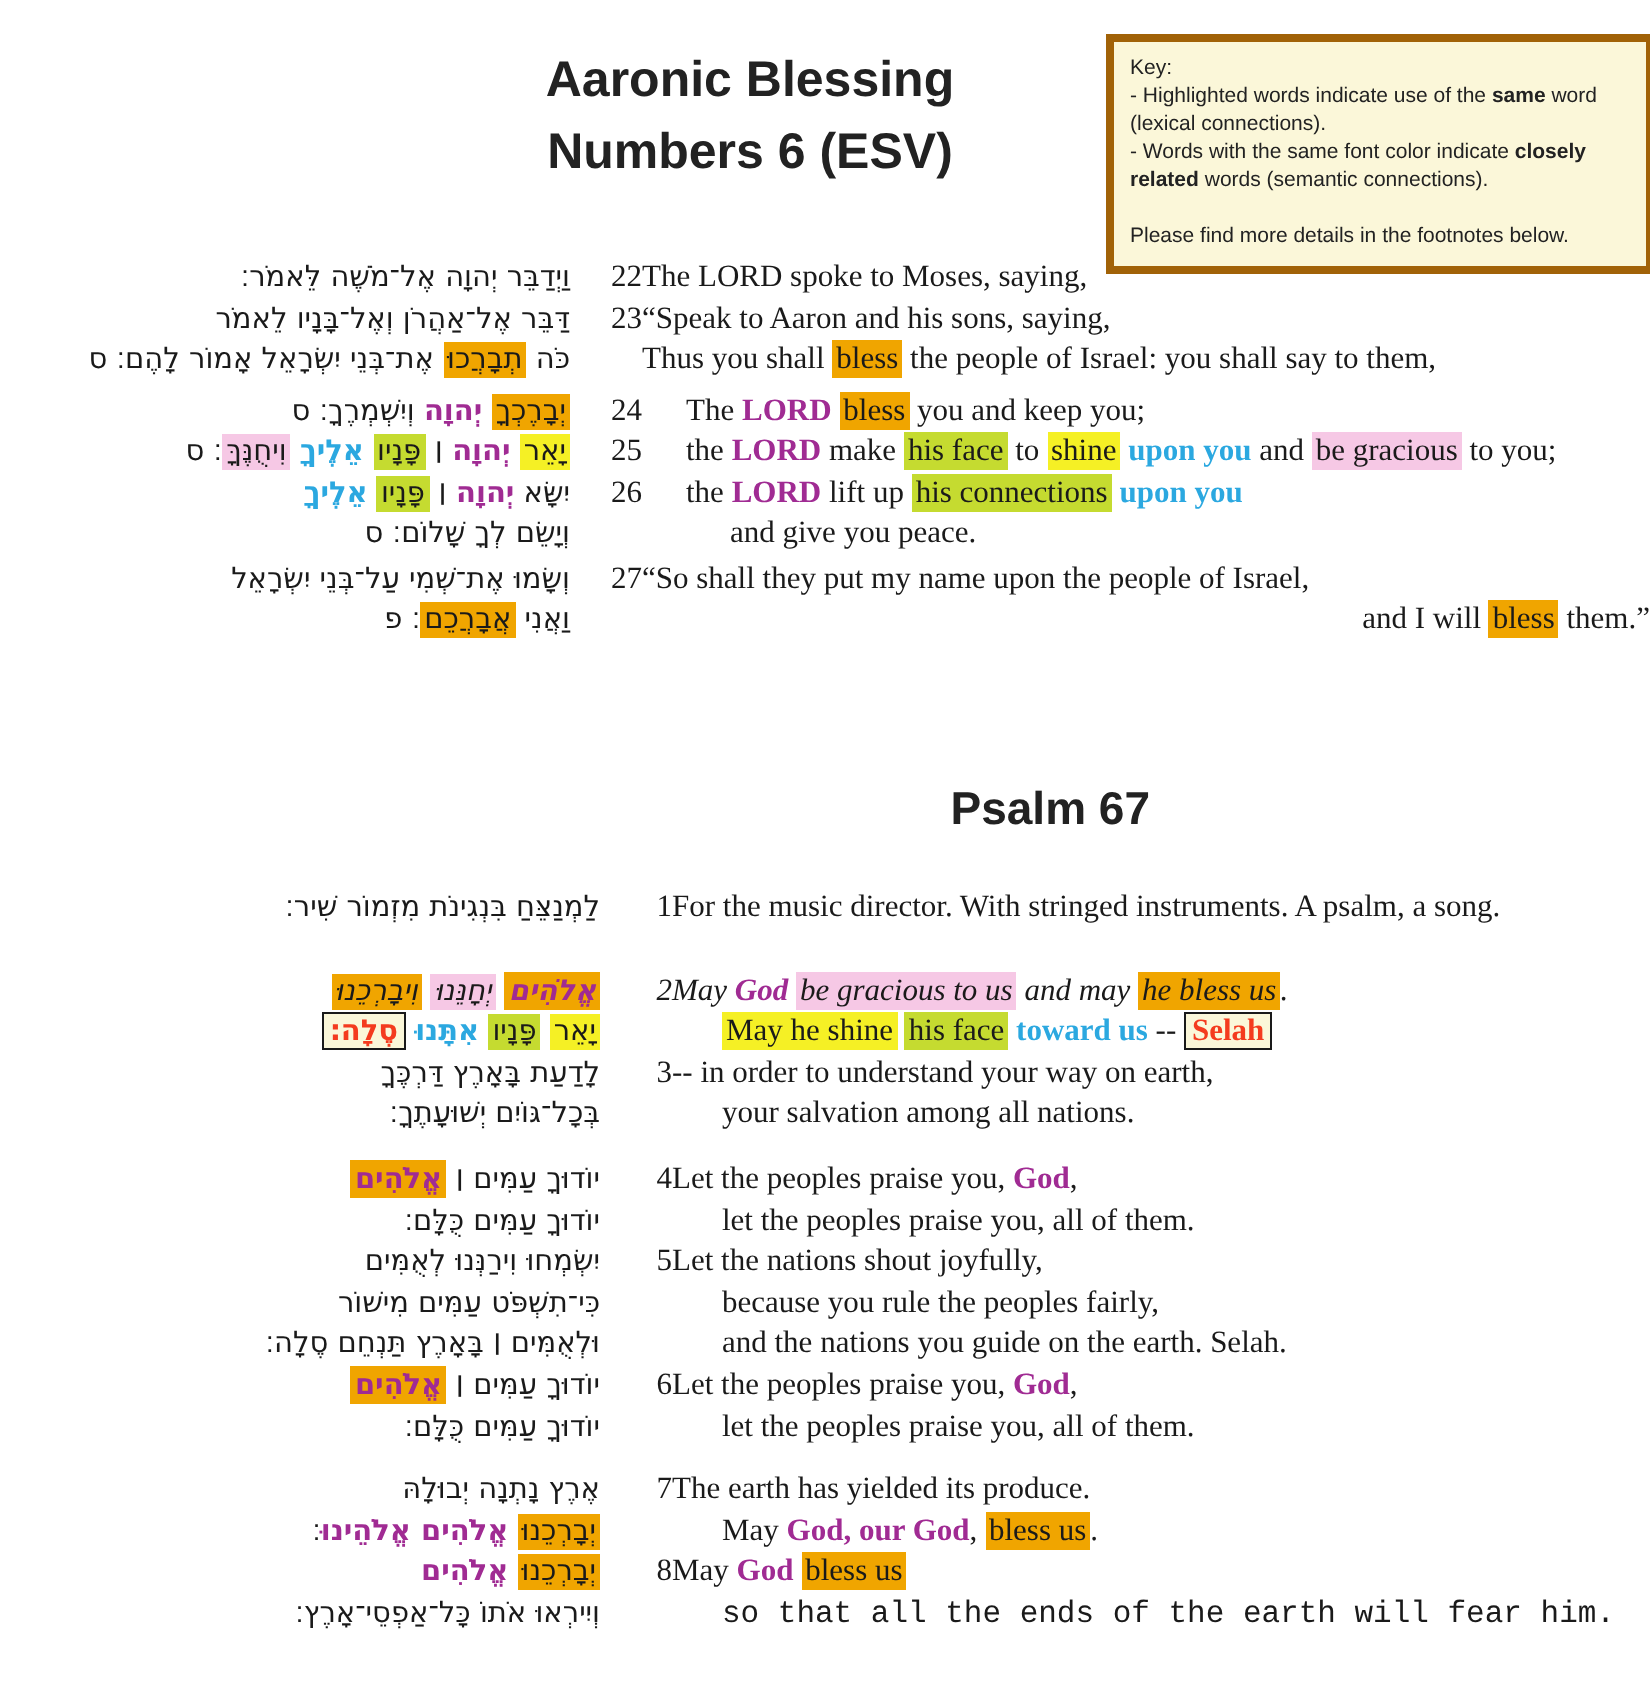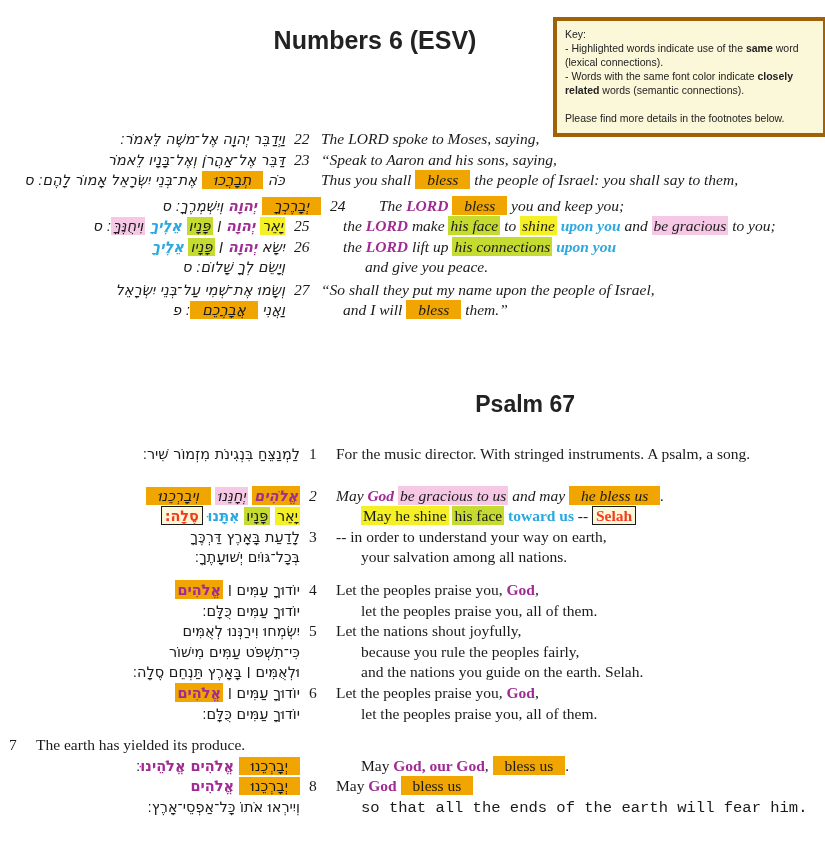--- a/index.html
+++ b/index.html
@@ -29,57 +29,58 @@
     position:absolute;left:553px;top:17px;width:250px;
     background:var(--c-cream,#FBF7D9);
     border:4px solid #a16207;
     padding:6px 8px 8px 8px;
     font-family:Liberation Sans, sans-serif;
     font-size:10.5px;line-height:14px;color:#222;
   }
   .key-line{min-height:14px;}
   
   .section{position:absolute;left:0;width:825px;}
-  #numbers-section{top:129px;font-style:italic;}
+  #numbers-section{top:129px;}
   #psalm-section{top:444px;}
   .verse-row{display:flex;align-items:baseline;}
   .num-row{line-height:19.5px;min-height:19.5px;font-size:15.5px;}
   .ps-row{line-height:20.6px;min-height:20.6px;font-size:15.5px;}
   .he-cell{
     direction:rtl;text-align:right;
     font-family:"DejaVu Serif","DejaVu Sans",serif;
     font-size:14.5px;
     white-space:nowrap;
   }
   #numbers-section .he-cell{width:285px;}
   #psalm-section .he-cell{width:300px;}
-  .vnum{width:27px;padding-left:9px;box-sizing:content-box;flex:none;}
+  .vnum{width:27px;padding-left:9px;box-sizing:content-box;flex:none;text-align:right;}
   .en-cell{flex:1;white-space:nowrap;}
   
-  .seg-o{background:var(--c-orange,#F0A500);padding:1px 12px;}
+  .seg-o{background:var(--c-orange,#F0A500);padding:1px 2px;}
   .seg-y{background:var(--c-yellow,#F5F025);padding:1px 2px;}
   .seg-g{background:var(--c-green,#C5DB30);padding:1px 2px;}
   .seg-p{background:var(--c-pink,#F6C8E5);padding:1px 2px;}
   .seg-purple{color:var(--c-purple,#A02B93);font-weight:bold;}
   .seg-purple-o{color:var(--c-purple,#A02B93);font-weight:bold;background:var(--c-orange,#F0A500);padding:1px 2px;}
   .seg-blue{color:var(--c-blue,#2BA8E0);font-weight:bold;}
   .seg-selah{
     color:var(--c-red,#F43B1E);font-weight:bold;
     background:var(--c-cream,#FBF7D9);
     border:1.5px solid #1a1a1a;
     padding:0 3px;
   }
   .seg-b{font-weight:bold;margin-top:18px;}
 </style>
 </head>
 <body>
 
 <div id="page">
 
   <div class="main-title">
+    <div>Aaronic Blessing</div>
     <div>Numbers 6 (ESV)</div>
   </div>
 
   <div class="key-box">
     <div class="key-line">Key:</div>
     <div id="key-lines">
         <div class="key-line"><span>- Highlighted words indicate use of the </span><span class="seg-b">same</span><span> word (lexical connections).</span></div>
         <div class="key-line"><span>- Words with the same font color indicate </span><span class="seg-b">closely related</span><span> words (semantic connections).</span></div>
         <div class="key-line"><span></span></div>
         <div class="key-line"><span>Please find more details in the footnotes below.</span></div>
@@ -95,21 +96,21 @@
       <div class="verse-row num-row">
         <div class="he-cell" dir="rtl"><span>דַּבֵּר אֶל־אַהֲרֹן וְאֶל־בָּנָיו לֵאמֹר</span></div>
         <div class="vnum">23</div>
         <div class="en-cell" style="padding-left: 0px;"><span>“Speak to Aaron and his sons, saying,</span></div>
       </div>
       <div class="verse-row num-row">
         <div class="he-cell" dir="rtl"><span>כֹּה </span><span class="seg-o">תְבָרֲכוּ</span><span> אֶת־בְּנֵי יִשְׂרָאֵל אָמוֹר לָהֶם׃ ס</span></div>
         <div class="vnum"></div>
         <div class="en-cell" style="padding-left: 0px;"><span>Thus you shall </span><span class="seg-o">bless</span><span> the people of Israel: you shall say to them,</span></div>
       </div>
-      <div class="verse-row num-row" style="margin-top: 5px; margin-left: 36px;">
+      <div class="verse-row num-row" style="margin-top: 5px;">
         <div class="he-cell" dir="rtl"><span class="seg-o">יְבָרֶכְךָ</span><span> </span><span class="seg-purple">יְהוָה</span><span> וְיִשְׁמְרֶךָ׃ ס</span></div>
         <div class="vnum">24</div>
         <div class="en-cell" style="padding-left: 22px;"><span>The </span><span class="seg-purple">LORD</span><span> </span><span class="seg-o">bless</span><span> you and keep you;</span></div>
       </div>
       <div class="verse-row num-row">
         <div class="he-cell" dir="rtl"><span class="seg-y">יָאֵר</span><span> </span><span class="seg-purple">יְהוָה</span><span> ׀ </span><span class="seg-g">פָּנָיו</span><span> </span><span class="seg-blue">אֵלֶיךָ</span><span> </span><span class="seg-p">וִיחֻנֶּךָּ</span><span>׃ ס</span></div>
         <div class="vnum">25</div>
         <div class="en-cell" style="padding-left: 22px;"><span>the </span><span class="seg-purple">LORD</span><span> make </span><span class="seg-g">his face</span><span> to </span><span class="seg-y">shine</span><span> </span><span class="seg-blue">upon you</span><span> and </span><span class="seg-p">be gracious</span><span> to you;</span></div>
       </div>
       <div class="verse-row num-row">
@@ -123,21 +124,21 @@
         <div class="en-cell" style="padding-left: 44px;"><span>and give you peace.</span></div>
       </div>
       <div class="verse-row num-row" style="margin-top: 2px;">
         <div class="he-cell" dir="rtl"><span>וְשָׂמוּ אֶת־שְׁמִי עַל־בְּנֵי יִשְׂרָאֵל</span></div>
         <div class="vnum">27</div>
         <div class="en-cell" style="padding-left: 0px;"><span>“So shall they put my name upon the people of Israel,</span></div>
       </div>
       <div class="verse-row num-row">
         <div class="he-cell" dir="rtl"><span>וַאֲנִי </span><span class="seg-o">אֲבָרֲכֵם</span><span>׃ פ</span></div>
         <div class="vnum"></div>
-        <div class="en-cell" style="padding-left: 22px;"><span>and I will </span><span class="seg-o">bless</span><span> them.”</span></div>
+        <div class="en-cell" style="padding-left: 22px; text-align: right;"><span>and I will </span><span class="seg-o">bless</span><span> them.”</span></div>
       </div>
     </div>
 
   <div class="psalm-title">Psalm 67</div>
 
   <div id="psalm-section" class="section">
       <div class="verse-row ps-row">
         <div class="he-cell" dir="rtl"><span>לַמְנַצֵּחַ בִּנְגִינֹת מִזְמוֹר שִׁיר׃</span></div>
         <div class="vnum">1</div>
         <div class="en-cell" style="padding-left: 0px;"><span>For the music director. With stringed instruments. A psalm, a song.</span></div>
@@ -191,20 +192,21 @@
         <div class="he-cell" dir="rtl"><span>יוֹדוּךָ עַמִּים ׀ </span><span class="seg-purple-o">אֱלֹהִים</span></div>
         <div class="vnum">6</div>
         <div class="en-cell" style="padding-left: 0px;"><span>Let the peoples praise you, </span><span class="seg-purple">God</span><span>,</span></div>
       </div>
       <div class="verse-row ps-row">
         <div class="he-cell" dir="rtl"><span>יוֹדוּךָ עַמִּים כֻּלָּם׃</span></div>
         <div class="vnum"></div>
         <div class="en-cell" style="padding-left: 25px;"><span>let the peoples praise you, all of them.</span></div>
       </div>
       <div class="verse-row ps-row" style="margin-top: 11px;">
+        <div class="he-cell" dir="rtl"><span>אֶרֶץ נָתְנָה יְבוּלָהּ</span></div>
         <div class="vnum">7</div>
         <div class="en-cell" style="padding-left: 0px;"><span>The earth has yielded its produce.</span></div>
       </div>
       <div class="verse-row ps-row">
         <div class="he-cell" dir="rtl"><span class="seg-o">יְבָרְכֵנוּ</span><span> </span><span class="seg-purple">אֱלֹהִים אֱלֹהֵינוּ</span><span>׃</span></div>
         <div class="vnum"></div>
         <div class="en-cell" style="padding-left: 25px;"><span>May </span><span class="seg-purple">God, our God</span><span>, </span><span class="seg-o">bless us</span><span>.</span></div>
       </div>
       <div class="verse-row ps-row">
         <div class="he-cell" dir="rtl"><span class="seg-o">יְבָרְכֵנוּ</span><span> </span><span class="seg-purple">אֱלֹהִים</span></div>

